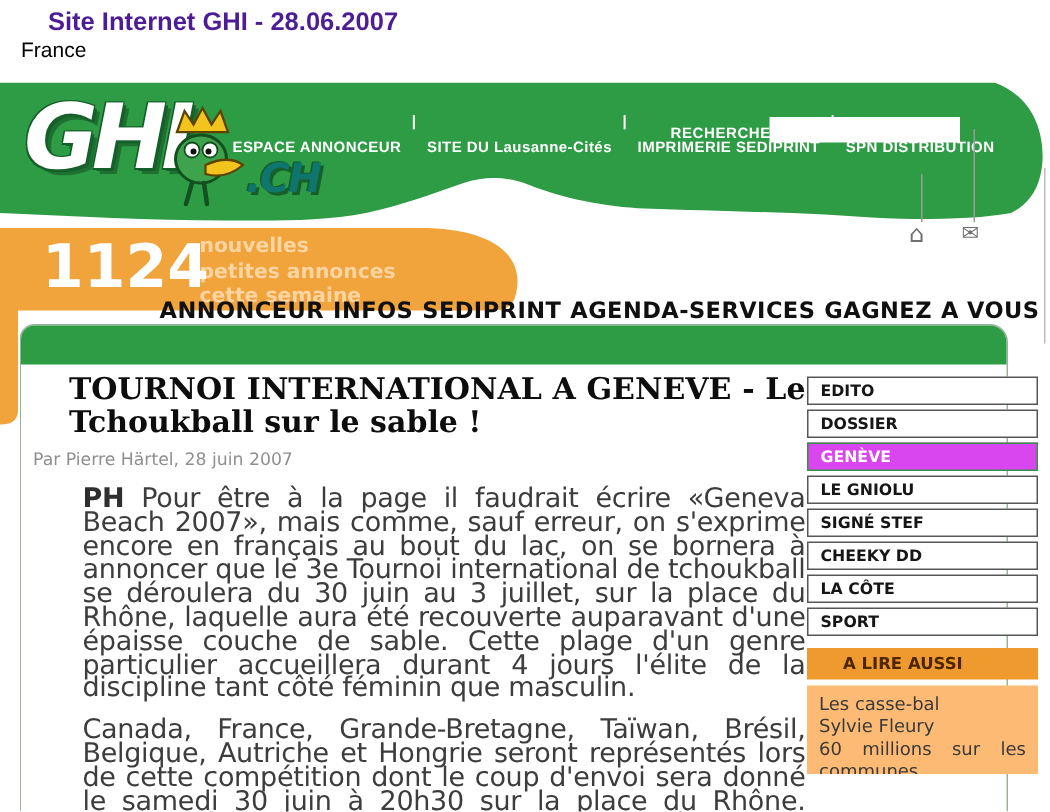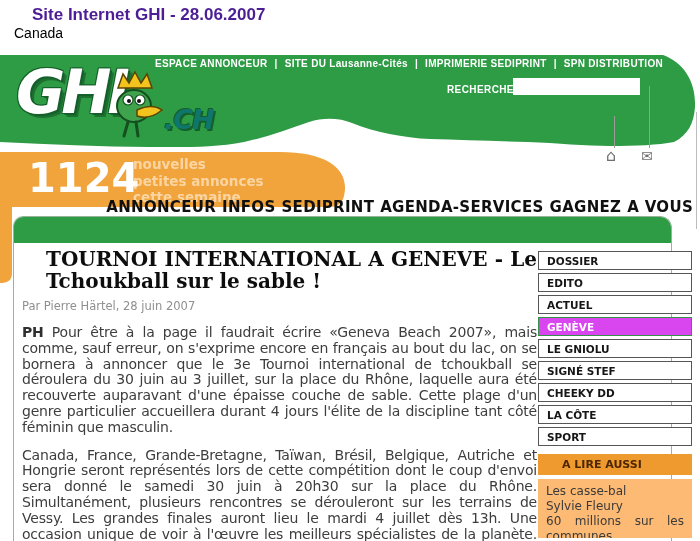--- a/index.html
+++ b/index.html
@@ -22,21 +22,21 @@
     font-size: 14px; color: #000;
   }
   
   .header-svg { position: absolute; left: 0; top: 55px; width: 700px; height: 230px; }
   
   .top-links {
     position: absolute; top: 58px; left: 0; width: 663px;
     display: flex; justify-content: flex-end; align-items: center;
     font-size: 10px; font-weight: bold; color: #fff; letter-spacing: .3px;
   }
-  .top-links a { color: #fff; text-decoration: none; cursor: pointer; white-space: nowrap; }
+  .top-links a { color: #fff; text-decoration: none; cursor: pointer; white-space: nowrap; margin-top: 35px; }
   .top-links .sep { margin: 0 7px; color: #fff; }
   
   .logo { position: absolute; left: 16px; top: 60px; width: 240px; height: 90px; }
   .logo-main {
     position: absolute; left: 0; top: 2px;
     font-family: "DejaVu Sans", sans-serif;
     font-size: 60px; font-weight: bold; font-style: italic;
     letter-spacing: -4px; color: #fff; line-height: 1;
     text-shadow: 2px 2px 0 #15602a, -1px -1px 0 #15602a, 1px -1px 0 #15602a, -1px 1px 0 #15602a, 4px 4px 0 rgba(10,60,25,.45);
   }
@@ -116,22 +116,22 @@
   .article { width: 531px; padding: 5px 8px 0 8px; }
   .article-title {
     font-family: "DejaVu Serif", serif;
     font-weight: bold; font-size: 20px; color: #0d0d0d; line-height: 22px; margin-left: 24px;
   }
   .article-title .l1 { text-align: justify; text-align-last: justify; }
   .byline { margin-top: 7px; font-size: 11.5px; color: #8f8f8f; font-family: "DejaVu Sans", sans-serif; }
   .body-text {
     margin-top: 12px;
     font-family: "DejaVu Sans", sans-serif;
-    font-size: 14px; line-height: 15.8px; color: #3d3d3d;
-    text-align: justify; letter-spacing: -0.2px;
+    font-size: 18px; line-height: 15.8px; color: #3d3d3d;
+    text-align: justify; letter-spacing: -0.2px; margin-left: 33px;
   }
   .body-text b { color: #2f2f2f; }
   
   .sidebar { position: absolute; left: 538px; top: 251px; width: 154px; }
   .side-item {
     height: 19px; line-height: 18px; margin-bottom: 3px;
     background: #fff; border: 1px solid #565656;
     font-family: "DejaVu Sans", sans-serif;
     font-size: 10.5px; font-weight: bold; color: #161616;
     padding-left: 8px; cursor: pointer;
@@ -149,21 +149,21 @@
     font-family: "DejaVu Sans", sans-serif;
     font-size: 12px; line-height: 15px; color: #3a3a3a;
     text-align: justify;
   }
   .also-box .also-link { cursor: pointer; }
 </style>
 </head>
 <body>
 
 <div class="doc-title">Site Internet GHI - 28.06.2007</div>
-<div class="doc-subtitle">Canada</div>
+<div class="doc-subtitle">France</div>
 
 <svg class="header-svg" viewBox="0 0 700 230" preserveAspectRatio="none">
 
   <path fill="#2e9b45" d="M0,0 H663 C685,8 696,28 695,52 C694,68 688,80 674,87
     C658,90 636,91 610,91 C585,91 558,88 528,87 C494,86 460,85 430,84
     C404,83 374,77 352,68 C340,63 324,62 309,67 C289,74 267,82 244,87
     C214,93 180,92 150,92 C100,92 50,89 0,87 Z"></path>
 
   <path fill="#f1a33c" d="M0,97 H280 C324,97 346,112 345,134
     C344,146 341,152 328,152 L12,152 L12,218 C12,226 7,228 0,228 Z"></path>
@@ -228,23 +228,22 @@
       <div class="l2">Tchoukball sur le sable !</div>
     </div>
     <div class="byline">Par Pierre Härtel, 28 juin 2007</div>
     <div class="body-text"><b>PH</b><span> Pour être à la page il faudrait écrire «Geneva Beach 2007», mais comme, sauf erreur, on s'exprime encore en français au bout du lac, on se bornera à annoncer que le 3e Tournoi international de tchoukball se déroulera du 30 juin au 3 juillet, sur la place du Rhône, laquelle aura été recouverte auparavant d'une épaisse couche de sable. Cette plage d'un genre particulier accueillera durant 4 jours l'élite de la discipline tant côté féminin que masculin.</span></div>
     <div class="body-text">Canada, France, Grande-Bretagne, Taïwan, Brésil, Belgique, Autriche et Hongrie seront représentés lors de cette compétition dont le coup d'envoi sera donné le samedi 30 juin à 20h30 sur la place du Rhône. Simultanément, plusieurs rencontres se dérouleront sur les terrains de Vessy. Les grandes finales auront lieu le mardi 4 juillet dès 13h. Une occasion unique de voir à l'œuvre les meilleurs spécialistes de la planète. Et sans bourse délier puisque l'entrée est libre.</div>
 
   </div>
 </div>
 
 <div class="sidebar">
+  <div class="side-item">EDITO</div>
   <div class="side-item">DOSSIER</div>
-  <div class="side-item">EDITO</div>
-  <div class="side-item">ACTUEL</div>
   <div class="side-item active">GENÈVE</div>
   <div class="side-item">LE GNIOLU</div>
   <div class="side-item">SIGNÉ STEF</div>
   <div class="side-item">CHEEKY DD</div>
   <div class="side-item">LA CÔTE</div>
   <div class="side-item">SPORT</div>
   <div class="also-header">A LIRE AUSSI</div>
   <div class="also-box">
     <div class="also-link">Les casse-bal</div>
     <div class="also-link">Sylvie Fleury</div>

